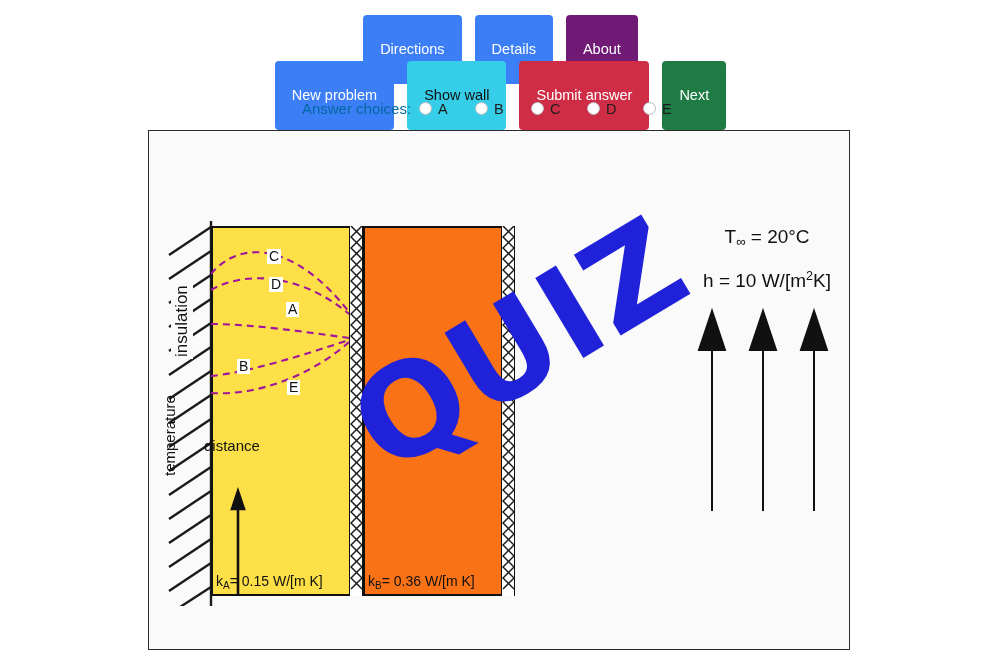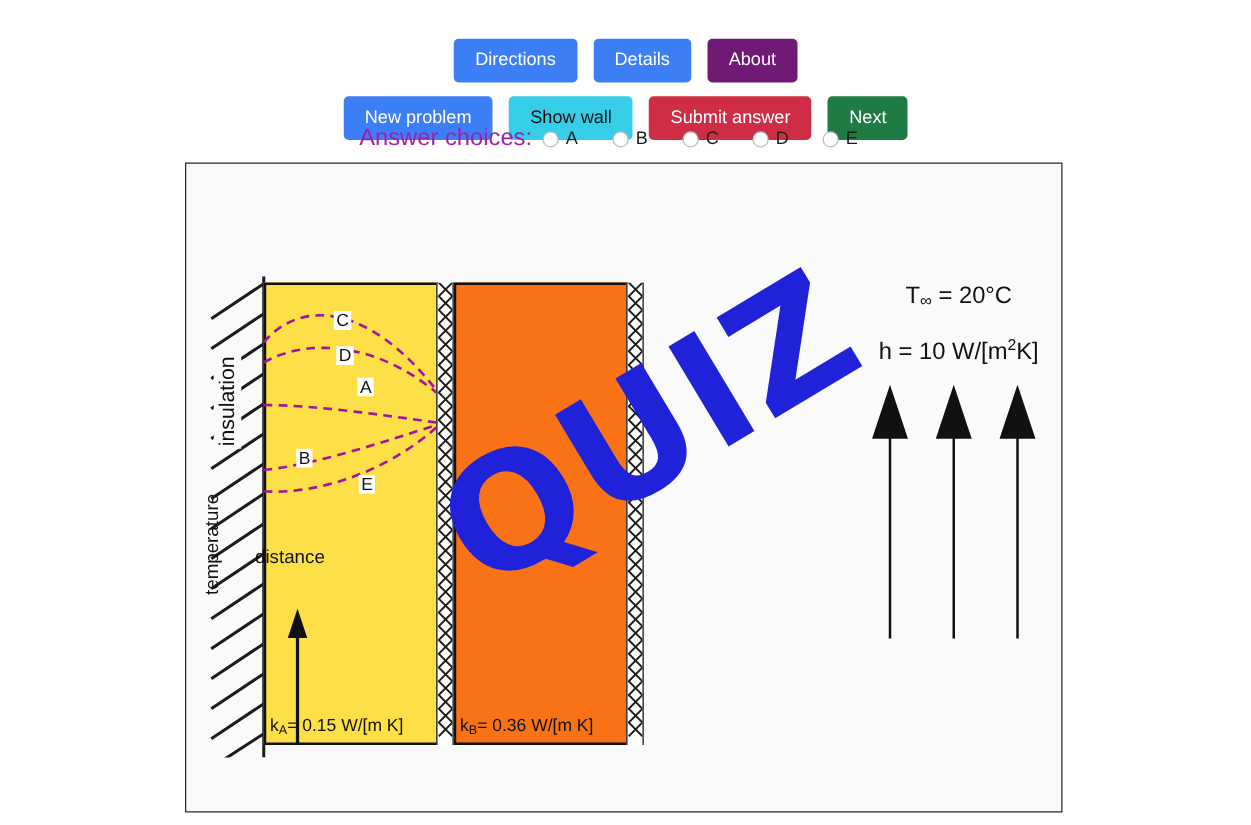--- a/index.html
+++ b/index.html
@@ -7,26 +7,26 @@
     width:1001px;height:660px;background:#ffffff;
     font-family:"Liberation Sans",sans-serif;
     -webkit-font-smoothing:antialiased;
     overflow:hidden;position:relative;
   }
   .row{display:flex;justify-content:center;align-items:center;}
   .btn{
     border:none;border-radius:4px;color:#fff;
     font-family:"Liberation Sans",sans-serif;
     font-size:14.5px;line-height:1;
-    padding:10px 17px;cursor:pointer;white-space:nowrap;margin-top:16px;
+    padding:27px 17px;cursor:pointer;white-space:nowrap;
   }
   #toolbar-top{position:absolute;left:0;top:15px;width:1001px;gap:13px;}
   #toolbar-actions{position:absolute;left:0;top:61px;width:1001px;gap:13px;}
   #answer-row{position:absolute;left:0;top:100px;width:1001px;gap:0;}
-  #answer-row .lbl{font-size:19px;color:#a21caf;margin-right:8px;}
+  #answer-row .lbl{font-size:15px;color:#0369a1;margin-right:8px;}
   .choice{display:flex;align-items:center;gap:6px;width:56px;}
   .radio{
     width:13px;height:13px;border:1.4px solid #b9bcc0;border-radius:50%;
     background:#fff;box-sizing:border-box;display:inline-block;flex:0 0 auto;
   }
   .choice-letter{font-size:14.5px;color:#1c1c1c;}
 
   
   #figure-panel{
     position:absolute;left:148px;top:130px;width:702px;height:520px;

